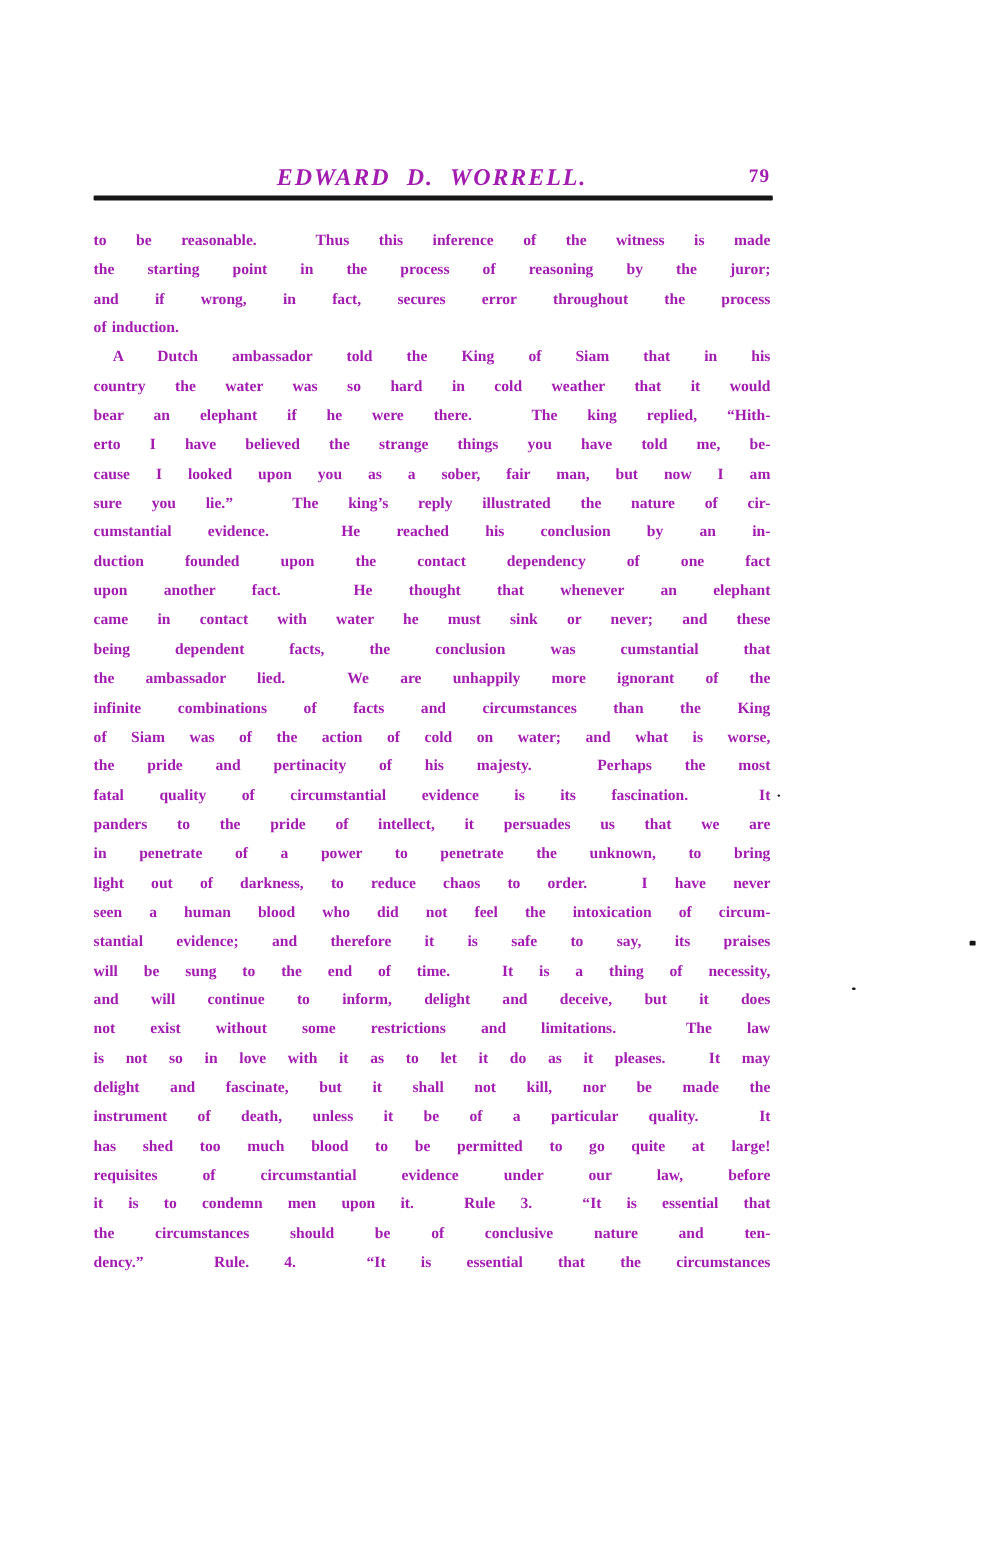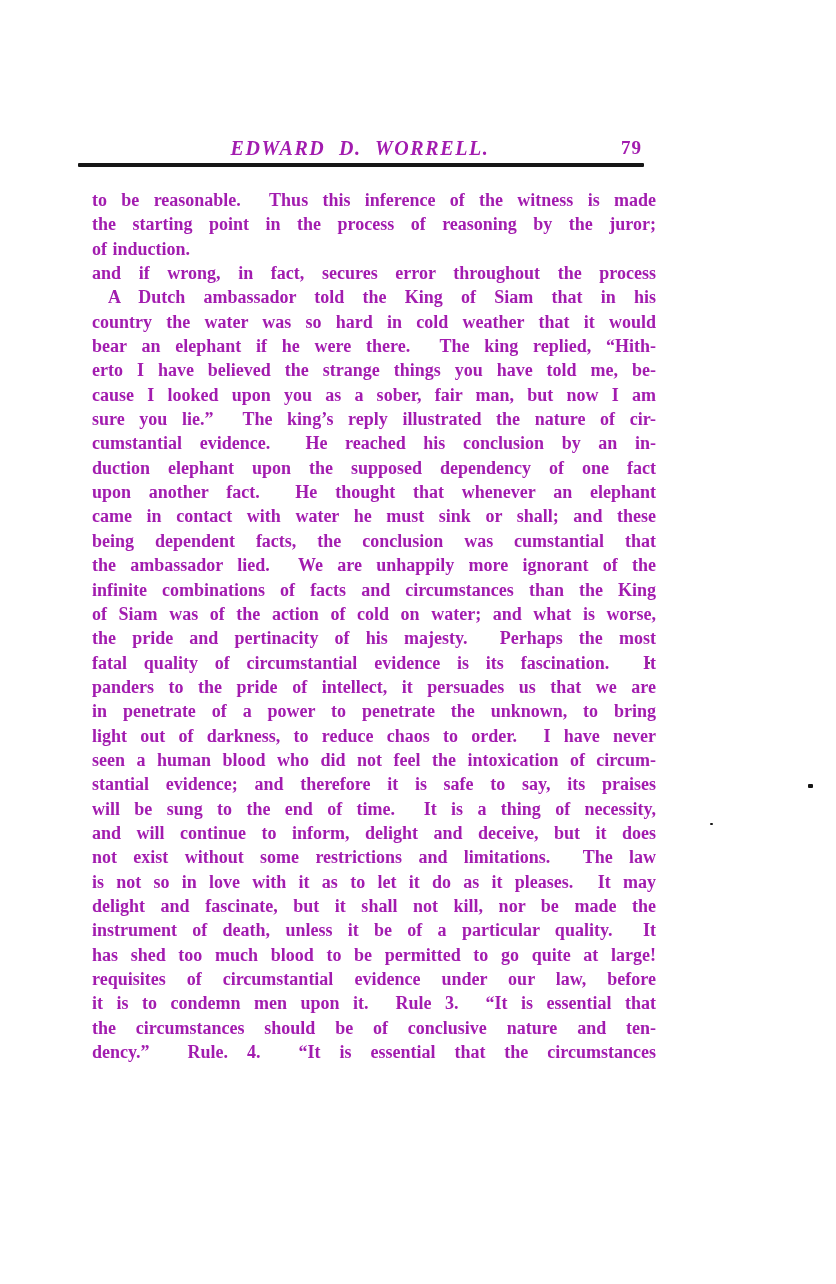--- a/index.html
+++ b/index.html
@@ -22,36 +22,36 @@
     font-weight:bold;
     font-size:20px;
     letter-spacing:1.6px;
     word-spacing:7px;
     line-height:26px;
   }
   .folio {
     position:absolute;
     right:0; top:0;
     font-weight:bold;
-    font-size:19px;
+    font-size:16px;
     letter-spacing:1px;
     line-height:26px;
   }
   .header-rule {
     position:absolute;
     left:78px; top:163px;
     width:566px; height:4px;
     background:#161616;
     border-radius:1px;
   }
   .page-body {
     position:absolute;
-    left:92px; top:188px;
+    left:78px; top:188px;
     width:564px;
-    font-size:18px;
+    font-size:13px;
     font-weight:bold;
     line-height:24.35px;
     word-spacing:1px;
   }
   .line {
     text-align:justify;
     text-align-last:justify;
   }
   .line.left { text-align-last:left; }
   .line.indent { text-indent:16px; }
@@ -70,34 +70,34 @@
     <div class="running-title">EDWARD D. WORRELL.</div>
     <div class="folio">79</div>
   </div>
 
   <div class="header-rule"></div>
 
   <div class="page-body">
       <div>
         <div class="line">to be reasonable.&nbsp; Thus this inference of the witness is made</div>
         <div class="line">the starting point in the process of reasoning by the juror;</div>
+        <div class="line">and if wrong, in fact, secures error throughout the process</div>
         <div class="line left">of induction.</div>
-        <div class="line">and if wrong, in fact, secures error throughout the process</div>
       </div>
       <div>
         <div class="line indent">A Dutch ambassador told the King of Siam that in his</div>
         <div class="line">country the water was so hard in cold weather that it would</div>
         <div class="line">bear an elephant if he were there.&nbsp; The king replied, “Hith-</div>
         <div class="line">erto I have believed the strange things you have told me, be-</div>
         <div class="line">cause I looked upon you as a sober, fair man, but now I am</div>
         <div class="line">sure you lie.”&nbsp; The king’s reply illustrated the nature of cir-</div>
         <div class="line">cumstantial evidence.&nbsp; He reached his conclusion by an in-</div>
-        <div class="line">duction elephant upon the supposed dependency of one fact</div>
+        <div class="line">duction founded upon the contact dependency of one fact</div>
         <div class="line">upon another fact.&nbsp; He thought that whenever an elephant</div>
-        <div class="line">came in contact with water he must sink or shall; and these</div>
+        <div class="line">came in contact with water he must sink or never; and these</div>
         <div class="line">being dependent facts, the conclusion was cumstantial that</div>
         <div class="line">the ambassador lied.&nbsp; We are unhappily more ignorant of the</div>
         <div class="line">infinite combinations of facts and circumstances than the King</div>
         <div class="line">of Siam was of the action of cold on water; and what is worse,</div>
         <div class="line">the pride and pertinacity of his majesty.&nbsp; Perhaps the most</div>
         <div class="line">fatal quality of circumstantial evidence is its fascination.&nbsp; It</div>
         <div class="line">panders to the pride of intellect, it persuades us that we are</div>
         <div class="line">in penetrate of a power to penetrate the unknown, to bring</div>
         <div class="line">light out of darkness, to reduce chaos to order.&nbsp; I have never</div>
         <div class="line">seen a human blood who did not feel the intoxication of circum-</div>

